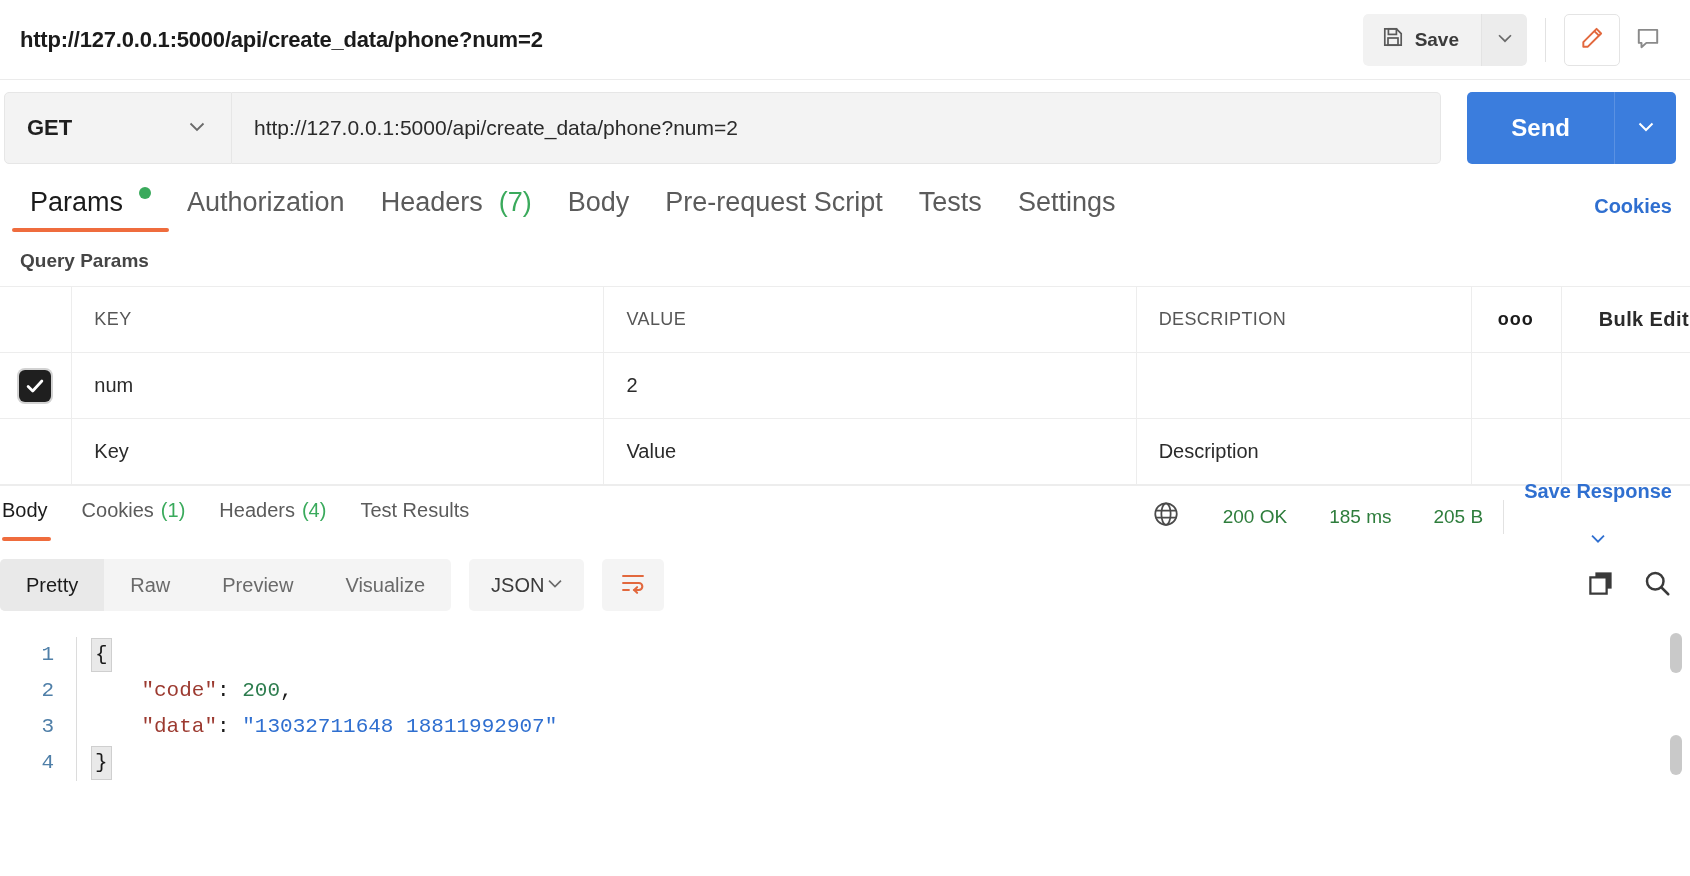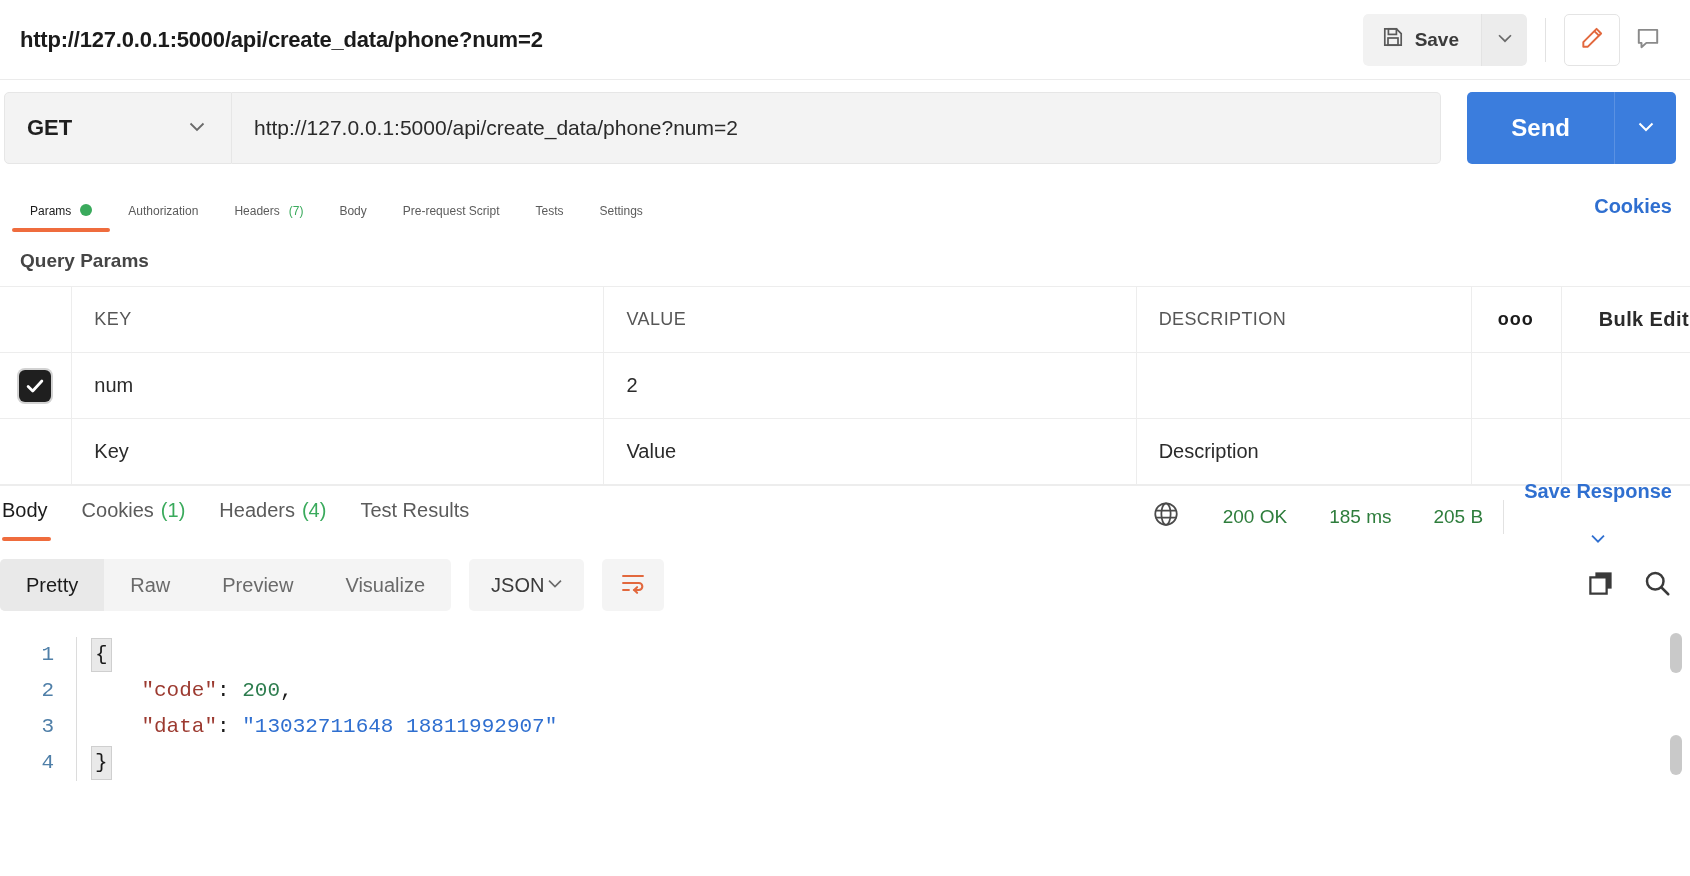--- a/index.html
+++ b/index.html
@@ -122,24 +122,24 @@
   }
 
   
   .req-tabs {
     display: flex; align-items: flex-end;
     padding: 0 18px 0 12px;
     height: 58px;
     position: relative;
   }
   .rtab {
-    font-size: 12px;
+    font-size: 27px;
     color: #5b5b5b;
     padding: 0 18px 14px 18px;
-    display: flex; align-items: flex-start; gap: 9px;
+    display: flex; align-items: flex-start; gap: 16px;
     white-space: nowrap;
   }
   .rtab.active { color: #1b1b1b; position: relative; }
   .rtab.active::after {
     content: ""; position: absolute;
     left: 0; right: 0; bottom: 0;
     height: 4px; background: #ef6c3d; border-radius: 2px;
   }
   .green-dot {
     width: 12px; height: 12px; border-radius: 50%;

